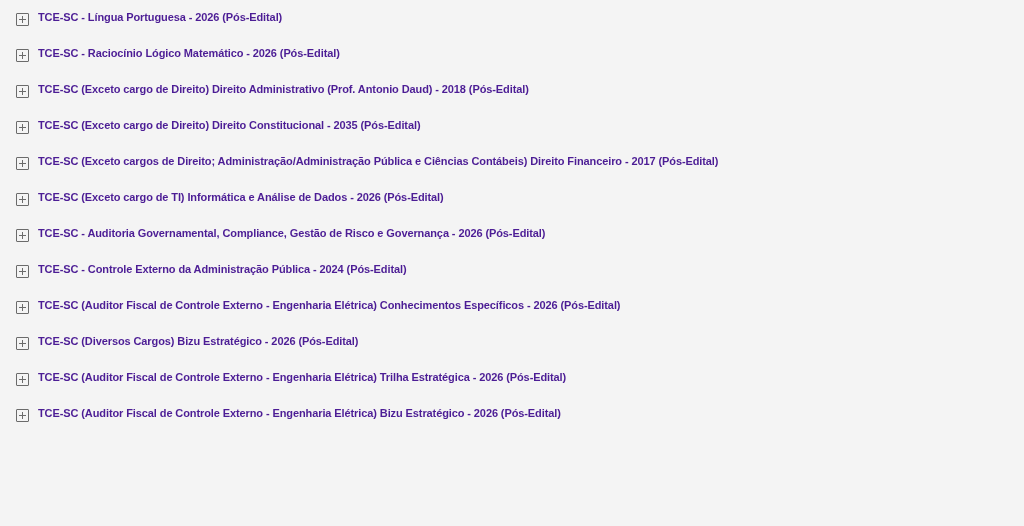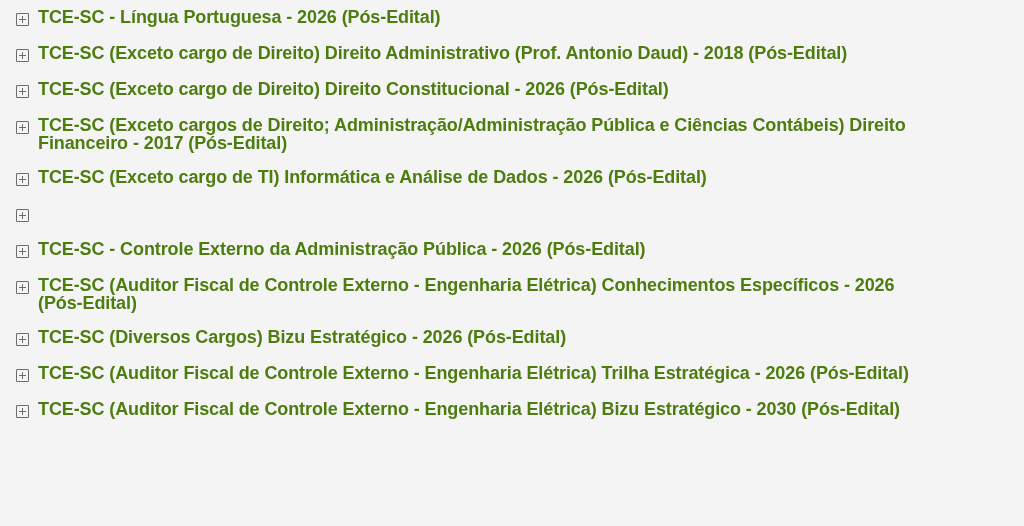--- a/index.html
+++ b/index.html
@@ -54,76 +54,83 @@
     height: 1px;
   }
   .expand-icon::after {
     top: 2px;
     bottom: 2px;
     left: 5px;
     width: 1px;
   }
   .course-title {
     flex: 1 1 auto;
-    font-size: 18px;
+    font-size: 11px;
     font-weight: bold;
     line-height: 18px;
     padding: 9px 0 9px 0;
     letter-spacing: -0.1px;
-    color: #4d7c0f;
+    color: #4c1d95;
   }
   .course-row.two-line .course-title {
     padding: 8px 0 8px 0;
     max-width: 890px;
   }
 </style>
 </head>
 <body>
 
 <ul id="course-list">
     <li class="course-row two-line">
       <span class="icon-cell">
         <span class="expand-icon"></span>
       </span>
       <span class="course-title">TCE-SC - Língua Portuguesa - 2026 (Pós-Edital)</span>
     </li>
     <li class="course-row two-line">
       <span class="icon-cell">
         <span class="expand-icon"></span>
       </span>
+      <span class="course-title">TCE-SC - Raciocínio Lógico Matemático - 2026 (Pós-Edital)</span>
+    </li>
+    <li class="course-row two-line">
+      <span class="icon-cell">
+        <span class="expand-icon"></span>
+      </span>
       <span class="course-title">TCE-SC (Exceto cargo de Direito) Direito Administrativo (Prof. Antonio Daud) - 2018 (Pós-Edital)</span>
     </li>
     <li class="course-row two-line">
       <span class="icon-cell">
         <span class="expand-icon"></span>
       </span>
-      <span class="course-title">TCE-SC (Exceto cargo de Direito) Direito Constitucional - 2026 (Pós-Edital)</span>
+      <span class="course-title">TCE-SC (Exceto cargo de Direito) Direito Constitucional - 2035 (Pós-Edital)</span>
     </li>
     <li class="course-row two-line">
       <span class="icon-cell">
         <span class="expand-icon"></span>
       </span>
       <span class="course-title">TCE-SC (Exceto cargos de Direito; Administração/Administração Pública e Ciências Contábeis) Direito Financeiro - 2017 (Pós-Edital)</span>
     </li>
     <li class="course-row two-line">
       <span class="icon-cell">
         <span class="expand-icon"></span>
       </span>
       <span class="course-title">TCE-SC (Exceto cargo de TI) Informática e Análise de Dados - 2026 (Pós-Edital)</span>
     </li>
     <li class="course-row two-line">
       <span class="icon-cell">
         <span class="expand-icon"></span>
       </span>
+      <span class="course-title">TCE-SC - Auditoria Governamental, Compliance, Gestão de Risco e Governança - 2026 (Pós-Edital)</span>
     </li>
     <li class="course-row two-line">
       <span class="icon-cell">
         <span class="expand-icon"></span>
       </span>
-      <span class="course-title">TCE-SC - Controle Externo da Administração Pública - 2026 (Pós-Edital)</span>
+      <span class="course-title">TCE-SC - Controle Externo da Administração Pública - 2024 (Pós-Edital)</span>
     </li>
     <li class="course-row two-line">
       <span class="icon-cell">
         <span class="expand-icon"></span>
       </span>
       <span class="course-title">TCE-SC (Auditor Fiscal de Controle Externo - Engenharia Elétrica) Conhecimentos Específicos - 2026 (Pós-Edital)</span>
     </li>
     <li class="course-row two-line">
       <span class="icon-cell">
         <span class="expand-icon"></span>
@@ -133,15 +140,15 @@
     <li class="course-row two-line">
       <span class="icon-cell">
         <span class="expand-icon"></span>
       </span>
       <span class="course-title">TCE-SC (Auditor Fiscal de Controle Externo - Engenharia Elétrica) Trilha Estratégica - 2026 (Pós-Edital)</span>
     </li>
     <li class="course-row two-line">
       <span class="icon-cell">
         <span class="expand-icon"></span>
       </span>
-      <span class="course-title">TCE-SC (Auditor Fiscal de Controle Externo - Engenharia Elétrica) Bizu Estratégico - 2030 (Pós-Edital)</span>
+      <span class="course-title">TCE-SC (Auditor Fiscal de Controle Externo - Engenharia Elétrica) Bizu Estratégico - 2026 (Pós-Edital)</span>
     </li>
   </ul>
 
 </body></html>

